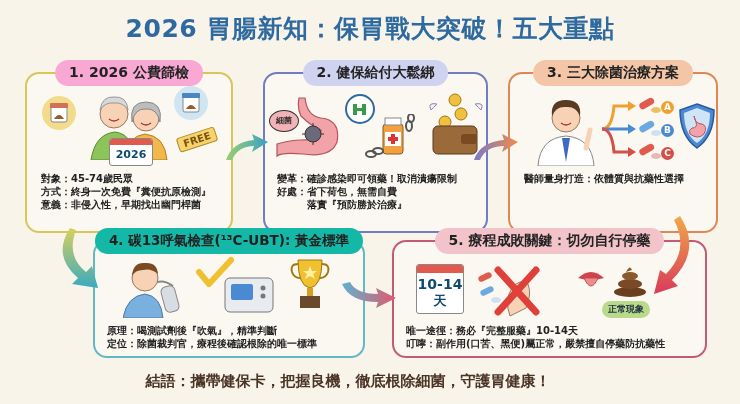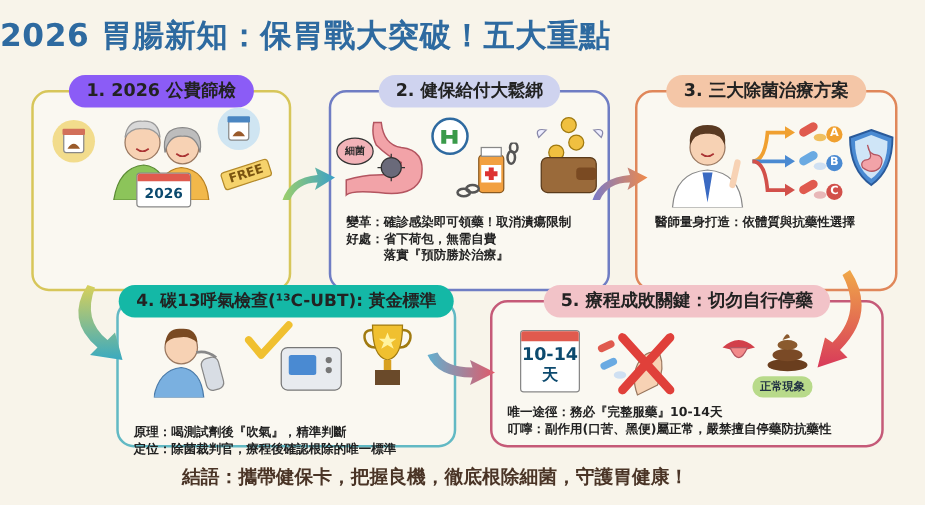--- a/index.html
+++ b/index.html
@@ -5,34 +5,34 @@
   * { box-sizing: border-box; margin: 0; padding: 0; }
   html, body { width: 740px; height: 404px; overflow: hidden; }
   body {
     background: #f8f4ea;
     font-family: "DejaVu Sans", "Liberation Sans", sans-serif;
     position: relative;
     color: #2b2b2b;
   }
   .title {
     position: absolute; left: 0; top: 12px; width: 740px;
-    font-size: 25px; font-weight: bold;
+    text-align: center; font-size: 25px; font-weight: bold;
     color: #2e6aa0; letter-spacing: 0.5px;
   }
   .panel {
     position: absolute; border: 2.5px solid; border-radius: 14px;
     background: rgba(255,255,255,0.35);
   }
   .panel-title {
     position: absolute; top: -14px; left: 50%; transform: translateX(-50%);
     white-space: nowrap; font-weight: bold; font-size: 14px;
     padding: 4px 14px; border-radius: 14px; color: #222;
   }
   .p1 { left: 25px; top: 72px; width: 208px; height: 161px; border-color: #d7c65a; }
-  .p1 .panel-title { background: #8b5cf6; text-align: right; }
+  .p1 .panel-title { background: #f9a8d4; text-align: right; }
   .p2 { left: 263px; top: 72px; width: 225px; height: 161px; border-color: #6f7dc4; }
   .p2 .panel-title { background: #cfd3ef; }
   .p3 { left: 508px; top: 72px; width: 210px; height: 161px; border-color: #e0875a; }
   .p3 .panel-title { background: #f4c6a7; }
   .p4 { left: 93px; top: 240px; width: 272px; height: 118px; border-color: #62b9c4; }
   .p4 .panel-title { background: #14b8a6; font-size: 13.5px; }
   .p5 { left: 392px; top: 240px; width: 315px; height: 118px; border-color: #c55a78; }
   .p5 .panel-title { background: #f2c3c8; }
 
   .text-block {
@@ -102,20 +102,25 @@
     </svg>
   </div>
   <div class="bubble-circle" style="left:147px; top:12px; width:34px; height:34px; background:#cfe5f2;">
     <svg width="34" height="34" viewBox="0 0 34 34">
       <rect x="9" y="9" width="16" height="17" rx="2" fill="#fff" stroke="#888"></rect>
       <rect x="8" y="7" width="18" height="5" rx="1" fill="#4a86c2"></rect>
       <path d="M12 23 Q17 15 22 23Z" fill="#9a5a2a"></path>
     </svg>
   </div>
   <div class="badge-free" style="left:150px; top:58px;">FREE</div>
+  <div class="text-block" style="left:14px; top:98px;">
+    <div>對象：45-74歲民眾</div>
+    <div>方式：終身一次免費『糞便抗原檢測』</div>
+    <div>意義：非侵入性，早期找出幽門桿菌</div>
+  </div>
 </div>
 
 <div class="panel p2">
   <div class="panel-title">2. 健保給付大鬆綁</div>
   <div class="illus" style="left:6px; top:22px; width:80px; height:62px;">
     <svg width="80" height="62" viewBox="0 0 80 62">
       <path d="M34 2 Q36 20 50 22 Q70 24 66 46 Q60 62 32 58 Q10 56 6 60 L6 48 Q20 44 30 44 Q50 44 50 34 Q40 30 30 20 Q26 12 28 2Z" fill="#f2a3a8" stroke="#b35560" stroke-width="1.2"></path>
       <circle cx="42" cy="38" r="8" fill="#6a6a7a" stroke="#333"></circle>
       <g stroke="#333" stroke-width="1">
           <line x1="42" y1="27" x2="42" y2="30"></line>
@@ -240,21 +245,21 @@
   <div class="illus" style="left:195px; top:14px; width:40px; height:56px;">
     <svg width="40" height="56" viewBox="0 0 40 56">
       <path d="M8 4 L32 4 Q32 30 20 32 Q8 30 8 4Z" fill="#f0c030" stroke="#a07a10"></path>
       <path d="M8 8 Q0 8 2 16 Q4 22 10 22" stroke="#a07a10" fill="none" stroke-width="2"></path>
       <path d="M32 8 Q40 8 38 16 Q36 22 30 22" stroke="#a07a10" fill="none" stroke-width="2"></path>
       <rect x="17" y="32" width="6" height="8" fill="#d8a020"></rect>
       <rect x="10" y="40" width="20" height="12" fill="#6a4a2a"></rect>
       <path d="M20 10 L22 15 L27 15 L23 18 L25 23 L20 20 L15 23 L17 18 L13 15 L18 15Z" fill="#fff3a0"></path>
     </svg>
   </div>
-  <div class="text-block" style="left:12px; top:82px;margin-top:16px;">
+  <div class="text-block" style="left:12px; top:82px;">
     <div>原理：喝測試劑後『吹氣』，精準判斷</div>
     <div>定位：除菌裁判官，療程後確認根除的唯一標準</div>
   </div>
 </div>
 
 <div class="panel p5">
   <div class="panel-title">5. 療程成敗關鍵：切勿自行停藥</div>
   <div class="cal" style="left:22px; top:22px; width:48px; height:50px;">
     <div class="top" style="height:8px;"></div>
     <div style="font-size:14px; line-height:18px; margin-top:2px;">10-14</div>

